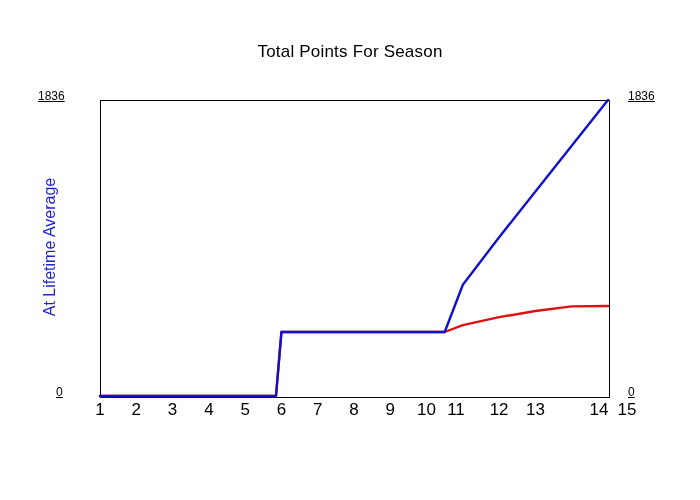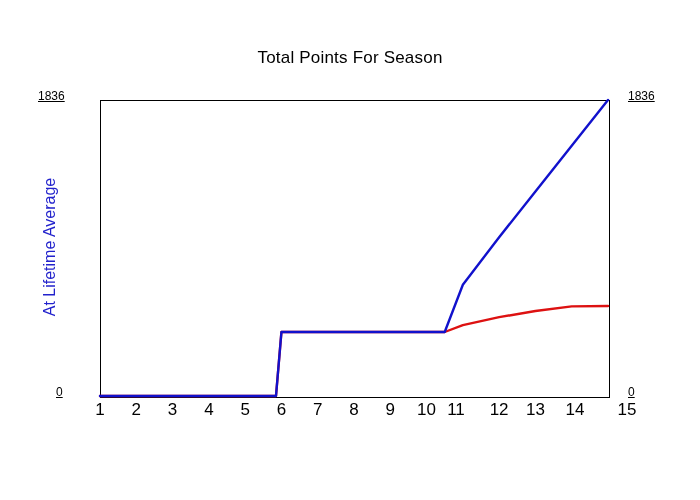--- a/index.html
+++ b/index.html
@@ -18,21 +18,21 @@
     position: relative;
     width: 700px;
     height: 500px;
     background: #ffffff;
   }
 
   
   #chart-title {
     position: absolute;
     left: 0;
-    top: 48px;
+    top: 42px;
     width: 700px;
     text-align: center;
     font-size: 17px;
     letter-spacing: 0.2px;
     color: #000000;
     white-space: nowrap;
   }
 
   
   #plot-frame {
@@ -140,18 +140,18 @@
       <div class="x-tick-label" style="left: 108.86px;">4</div>
       <div class="x-tick-label" style="left: 145.14px;">5</div>
       <div class="x-tick-label" style="left: 181.43px;">6</div>
       <div class="x-tick-label" style="left: 217.71px;">7</div>
       <div class="x-tick-label" style="left: 254px;">8</div>
       <div class="x-tick-label" style="left: 290.29px;">9</div>
       <div class="x-tick-label" style="left: 326.57px;">10</div>
       <div class="x-tick-label" style="left: 356px;">11</div>
       <div class="x-tick-label" style="left: 399.14px; text-align: center;">12</div>
       <div class="x-tick-label" style="left: 435.43px;">13</div>
-      <div class="x-tick-label" style="left: 475px;">14</div>
+      <div class="x-tick-label" style="left: 499px;">14</div>
       <div class="x-tick-label" style="left: 508px; margin-left: 19px;">15</div>
     </div>
 
 
 </div>
 
 </body></html>

